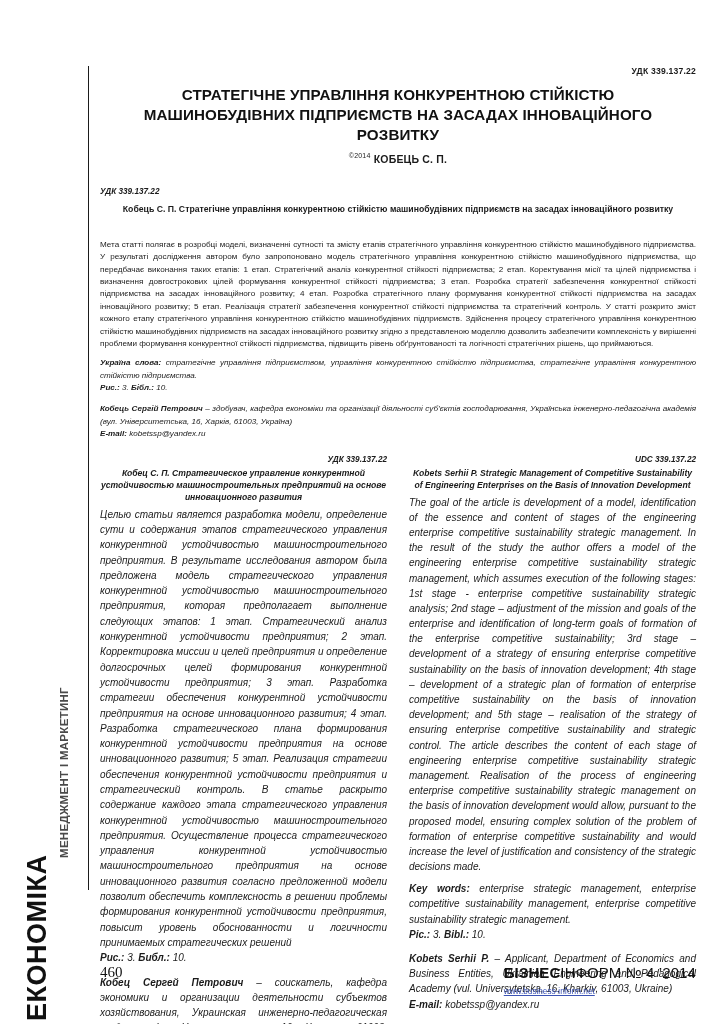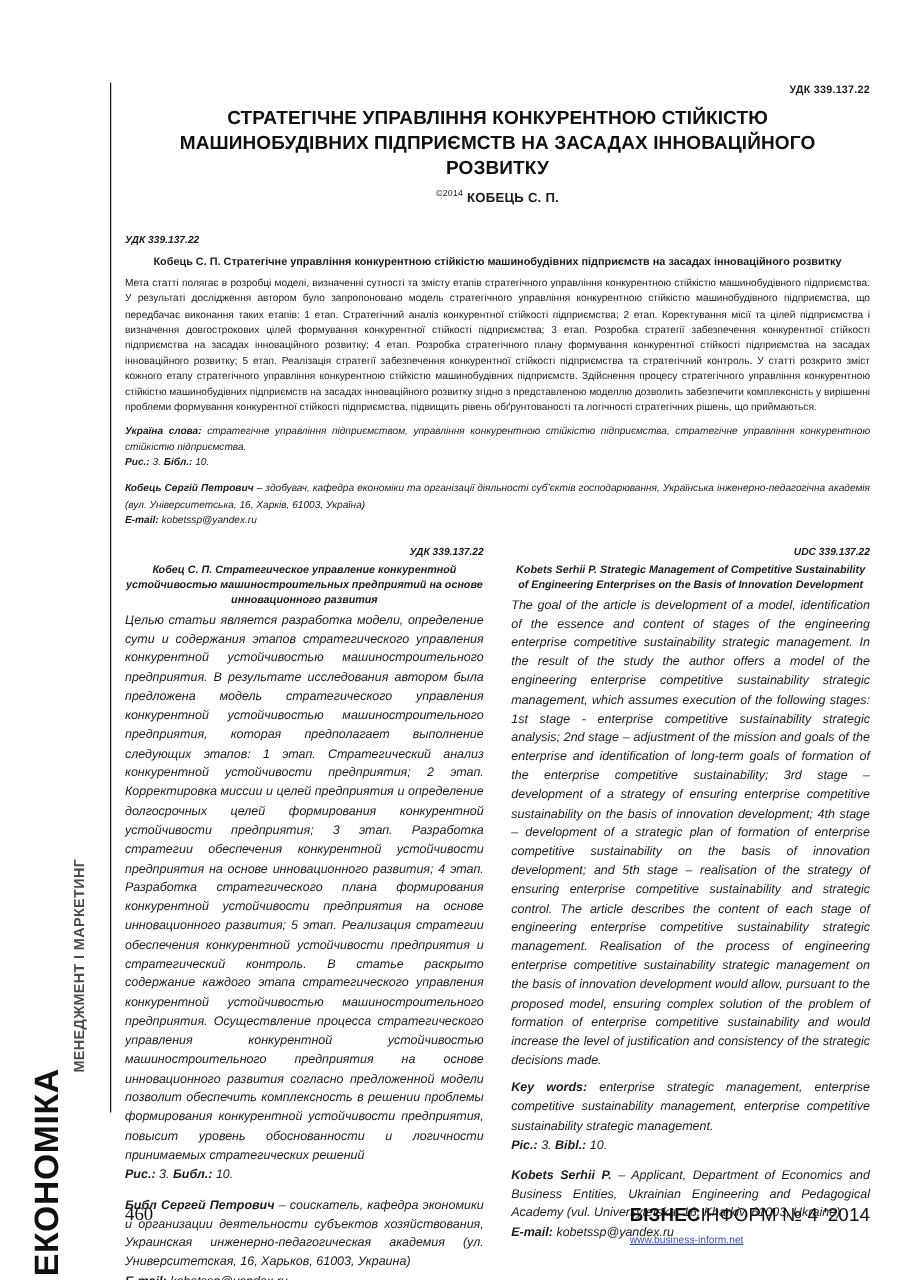--- a/index.html
+++ b/index.html
@@ -81,21 +81,21 @@
   .byline .yr   { font-size:7px; font-weight:normal; vertical-align:super; }
 
   
   .abs-ua { margin-top:22px; }
   .abs-udc {
     font-size:8.2px; font-style:italic; font-weight:bold;
     margin-bottom:7px;
   }
   .abs-ua-head {
     font-size:8.7px; font-weight:bold; text-align:center;
-    line-height:1.40; margin:0 4px 6px 4px;
+    line-height:1.40; margin:0 4px 24px 4px;
   }
   .abs-ua-body {
     font-size:8.1px; 
     line-height:1.53; text-align:justify;
   }
   .kw {
     font-size:8.1px; font-style:italic;
     line-height:1.53; text-align:justify;
     margin-top:7px;
   }
@@ -248,21 +248,21 @@
 
 
         <div class="col-body">
           <b>Рис.:</b>
           <span>3.</span>
           <b>Библ.:</b>
           <span>10.</span>
         </div>
 
         <div class="col-body col-auth">
-          <b>Библ Сергей Петрович</b>
+          <b>Кобец Сергей Петрович</b>
           <span>– соискатель, кафедра экономики и организации деятельности субъектов хозяйствования, Украинская инженерно-педагогическая академия (ул. Университетская, 16, Харьков, 61003, Украина)</span>
         </div>
 
         <div class="col-body">
           <b>E-mail:</b>
           <span>kobetssp@yandex.ru</span>
         </div>
       </div>
 
       <div class="col">

